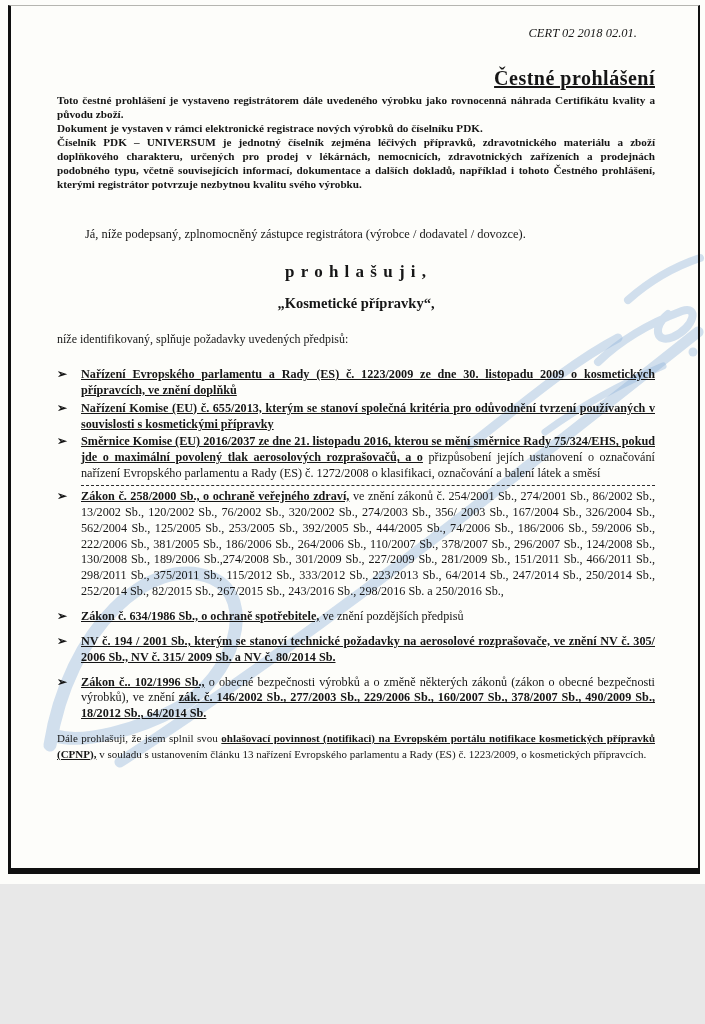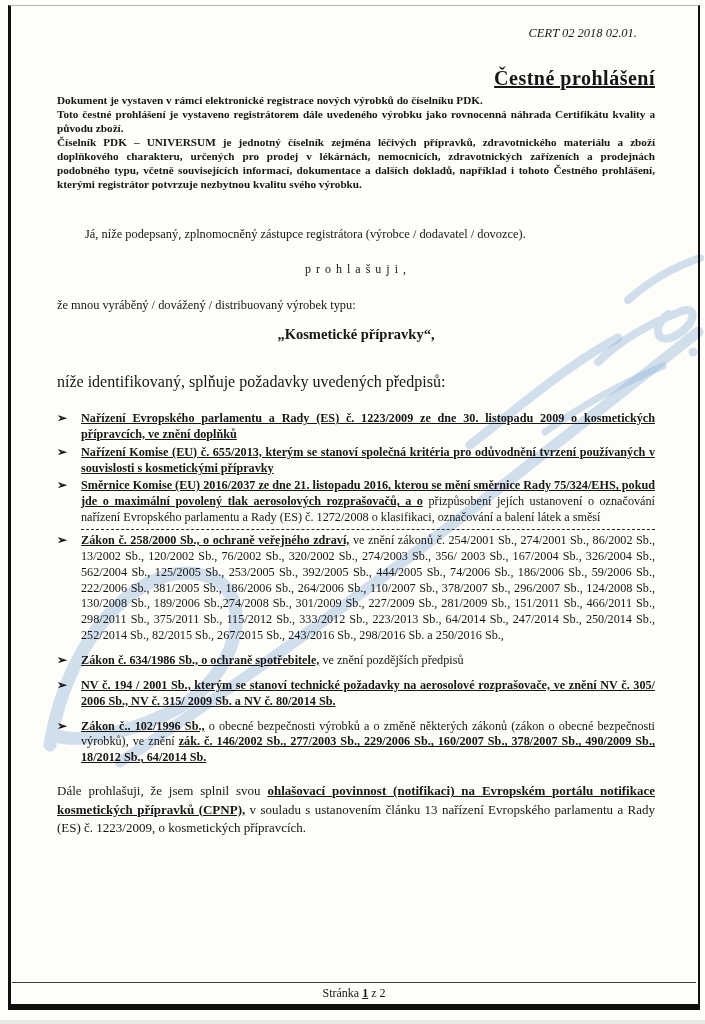--- a/index.html
+++ b/index.html
@@ -1,18 +1,18 @@
 <!DOCTYPE html>
 <html><head>
 <meta charset="utf-8">
 <style>
   html,body{margin:0;padding:0;background:#e8e8e8;}
   .page{
     position:relative;
-    width:705px;height:1020px;
+    width:705px;height:884px;
     background:#fdfdfa;
     overflow:hidden;
     font-family:"Liberation Serif", serif;
     color:#161616;
     margin:0 auto;
   }
   .scan-frame{
     position:absolute;top:5px;left:8px;right:5px;bottom:10px;
     border-left:3px solid #101010;
     border-right:2px solid #101010;
@@ -27,32 +27,32 @@
   .title{
     margin:26px 0 0 0;text-align:right;
     font-size:20px;font-weight:bold;text-decoration:underline;
     letter-spacing:.5px;
   }
   .subtitle{margin-top:5px;text-align:center;font-weight:bold;font-size:12.8px;}
   .pre-head{margin-top:25px;font-weight:bold;font-size:13px;text-decoration:underline;}
   .preamble{margin-top:3px;font-weight:bold;font-size:11.2px;line-height:1.25;text-align:justify;}
   .preamble div{text-align:justify;}
   .intro{margin-top:36px;padding-left:28px;font-size:12.4px;}
-  .prohlasuji{margin-top:20px;text-align:center;font-weight:normal;font-size:12px;letter-spacing:1px;}
+  .prohlasuji{margin-top:20px;text-align:center;font-weight:bold;font-size:17px;letter-spacing:1px;}
   .type-line{margin-top:21px;font-size:12.4px;}
   .product{margin-top:13px;text-align:center;font-weight:bold;font-size:14.5px;}
-  .req-line{margin-top:30px;font-size:16px;}
+  .req-line{margin-top:20px;font-size:12px;}
   .reg-list{margin-top:20px;}
   .reg-item{display:flex;margin-bottom:2px;}
   .reg-item.gap{margin-top:9px;}
   .bullet{width:24px;flex:0 0 24px;font-weight:bold;font-size:12px;line-height:1.3;}
   .reg-text{flex:1;font-size:12.2px;line-height:1.3;text-align:justify;}
   .b{font-weight:bold;text-decoration:underline;}
   .dash-sep{margin:3px 0 3px 24px;border-top:1.6px dashed #2a2a2a;height:0;}
-  .closing{margin-top:16px;font-size:13px;line-height:1.42;text-align:justify;}
+  .closing{margin-top:9px;font-size:11px;line-height:1.42;text-align:justify;}
   .footer{
     position:absolute;left:12px;right:9px;bottom:19px;z-index:2;
     border-top:1px solid #3a3a3a;
     text-align:center;font-size:12px;padding-top:3px;
     background:transparent;
   }
 </style>
 </head>
 <body>
 
@@ -72,30 +72,29 @@
 
   <div class="scan-frame"></div>
 
   <div class="content">
 
     <div class="doc-code">CERT 02 2018 02.01.</div>
 
     <h1 class="title">Čestné prohlášení</h1>
 
     <div class="preamble">
+      <div>Toto čestné prohlášení je vystaveno registrátorem dále uvedeného výrobku jako rovnocenná náhrada Certifikátu kvality a původu zboží.</div>
       <div>Dokument je vystaven v rámci elektronické registrace nových výrobků do číselníku PDK.</div>
-      <div>Toto čestné prohlášení je vystaveno registrátorem dále uvedeného výrobku jako rovnocenná náhrada Certifikátu kvality a původu zboží.</div>
       <div>Číselník PDK – UNIVERSUM je jednotný číselník zejména léčivých přípravků, zdravotnického materiálu a zboží doplňkového charakteru, určených pro prodej v lékárnách, nemocnicích, zdravotnických zařízeních a prodejnách podobného typu, včetně souvisejících informací, dokumentace a dalších dokladů, například i tohoto Čestného prohlášení, kterými registrátor potvrzuje nezbytnou kvalitu svého výrobku.</div>
     </div>
 
     <div class="intro">Já, níže podepsaný, zplnomocněný zástupce registrátora (výrobce / dodavatel / dovozce).</div>
 
     <div class="prohlasuji">p r o h l a š u j i ,</div>
 
-    <div class="type-line">že mnou vyráběný / dovážený  / distribuovaný výrobek typu:</div>
 
     <div class="product">„Kosmetické přípravky“,</div>
 
     <div class="req-line">níže identifikovaný, splňuje požadavky uvedených předpisů:</div>
 
     <div class="reg-list">
 
       <div class="reg-item">
         <span class="bullet">➢</span>
         <div class="reg-text"><span class="b">Nařízení Evropského parlamentu a Rady (ES) č. 1223/2009 ze dne 30. listopadu 2009 o kosmetických přípravcích, ve znění doplňků</span><span></span><span class="b"></span></div>
@@ -132,15 +131,14 @@
         <span class="bullet">➢</span>
         <div class="reg-text"><span class="b">Zákon č.. 102/1996 Sb.,</span><span> o obecné bezpečnosti výrobků a o změně některých zákonů (zákon o obecné bezpečnosti výrobků), ve znění </span><span class="b">zák. č. 146/2002 Sb., 277/2003 Sb., 229/2006 Sb., 160/2007 Sb., 378/2007 Sb., 490/2009 Sb., 18/2012 Sb., 64/2014 Sb.</span></div>
       </div>
 
     </div>
 
     <div class="closing"><span>Dále prohlašuji, že jsem splnil svou </span><span class="b">ohlašovací povinnost (notifikaci) na Evropském portálu notifikace kosmetických přípravků (CPNP),</span><span> v souladu s ustanovením článku 13 nařízení Evropského parlamentu a Rady (ES) č. 1223/2009, o kosmetických přípravcích.</span></div>
 
   </div>
 
-  <div class="footer"><span>Stránka </span><span class="b">1</span><span> z 2</span></div>
 
 </div>
 
 </body></html>

